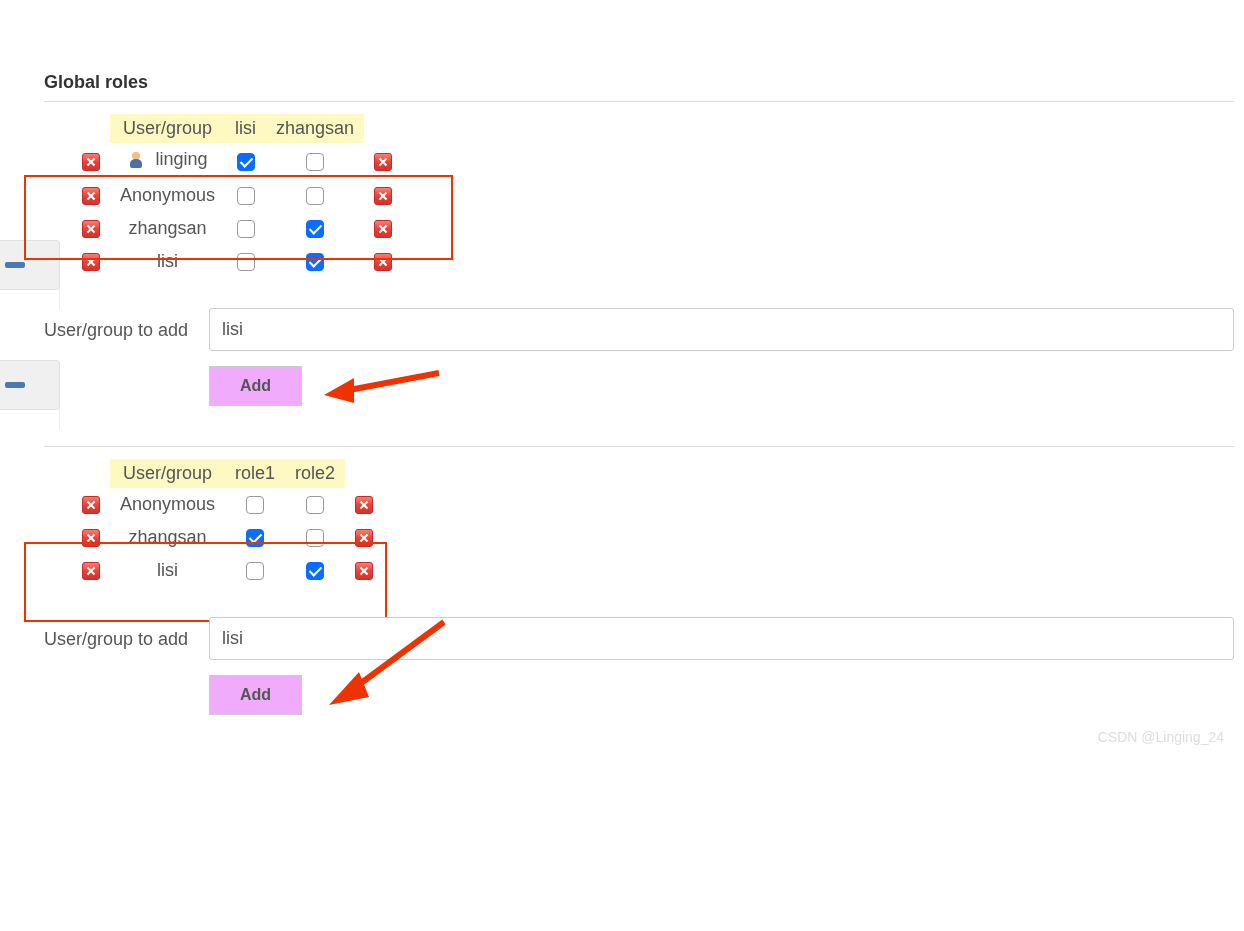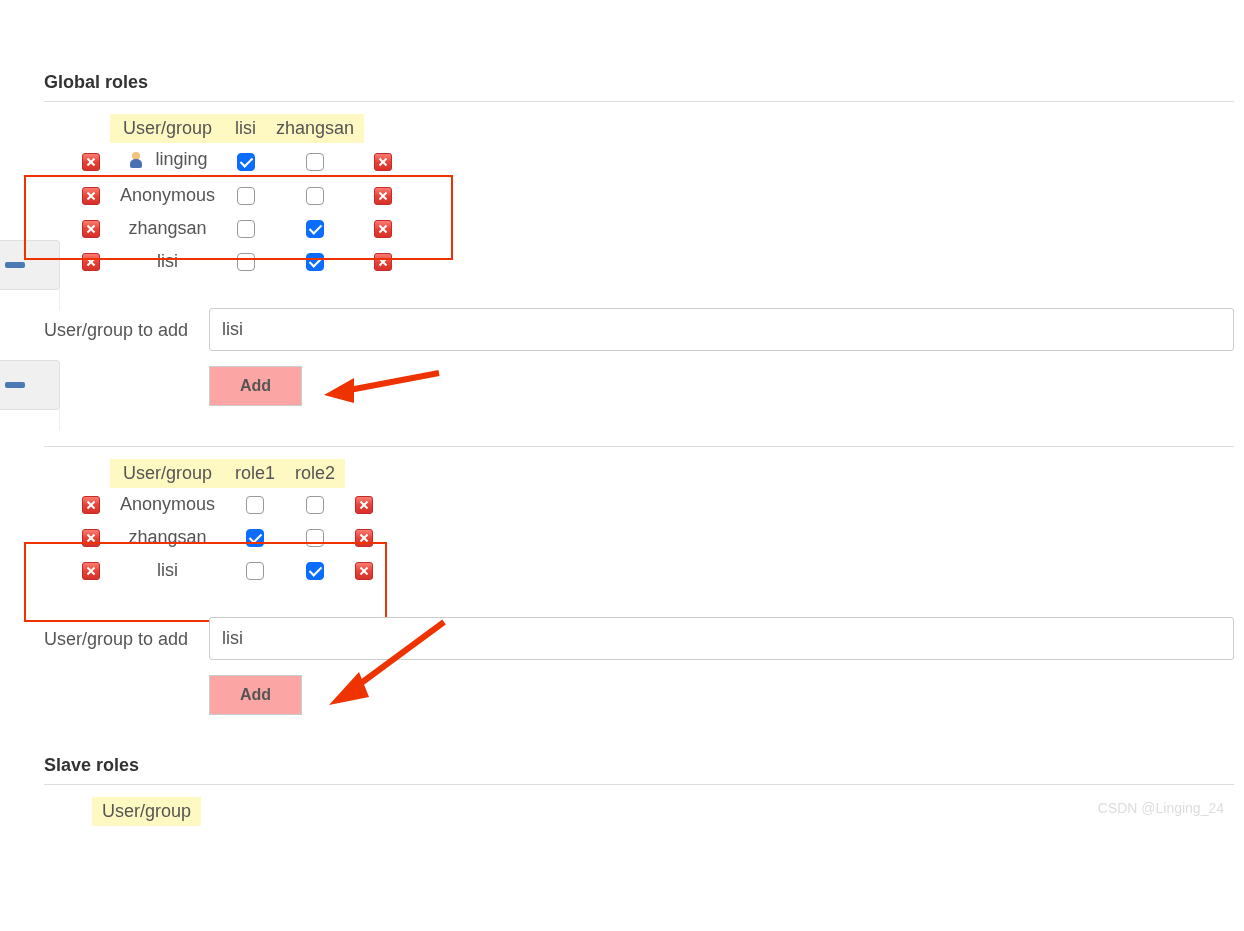--- a/index.html
+++ b/index.html
@@ -181,21 +181,21 @@
       width: 100%;
       padding: 10px 12px;
       font-size: 18px;
       border: 1px solid #ccc;
       border-radius: 3px;
       color: #555;
     }
     .add-button {
       margin-top: 15px;
       padding: 10px 30px;
-      background: #fca5a5;
+      background: #f0abfc;
       border: 1px solid #ccc;
       font-size: 16px;
       font-weight: bold;
       color: #555;
       cursor: pointer;
       text-align: center;
     }
     .arrow {
       position: absolute;
       pointer-events: none;
@@ -346,28 +346,16 @@
         <input class="add-input" type="text" value="lisi" style="">
         <button class="add-button">Add</button>
       </div>
       <svg class="arrow" style="left:280px;top:0px" width="130" height="100" viewBox="0 0 130 100">
         <line x1="120" y1="5" x2="25" y2="75" stroke="#e30" stroke-width="6"></line>
         <polygon points="5,88 35,55 45,80" fill="#e30"></polygon>
       </svg>
     </div>
   </div>
 
-  <div style="position:relative">
-    <div class="section-title">Slave roles</div>
-    <hr class="section-divider">
-    <table class="roles-table" style="margin-left:28px;margin-bottom:0">
-      <thead>
-        <tr>
-          <th style="background:transparent"></th>
-          <th>User/group</th>
-        </tr>
-      </thead>
-    </table>
-  </div>
 
 </div>
 
 <div class="watermark">CSDN @Linging_24</div>
 
 </body></html>

